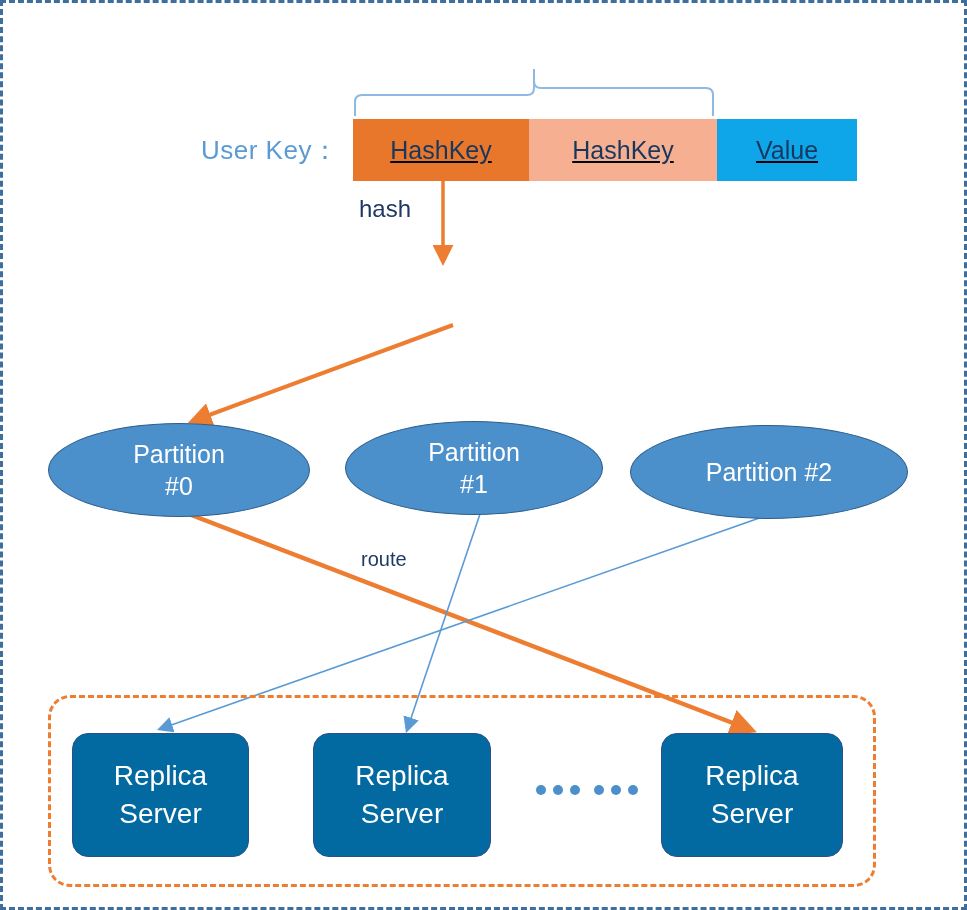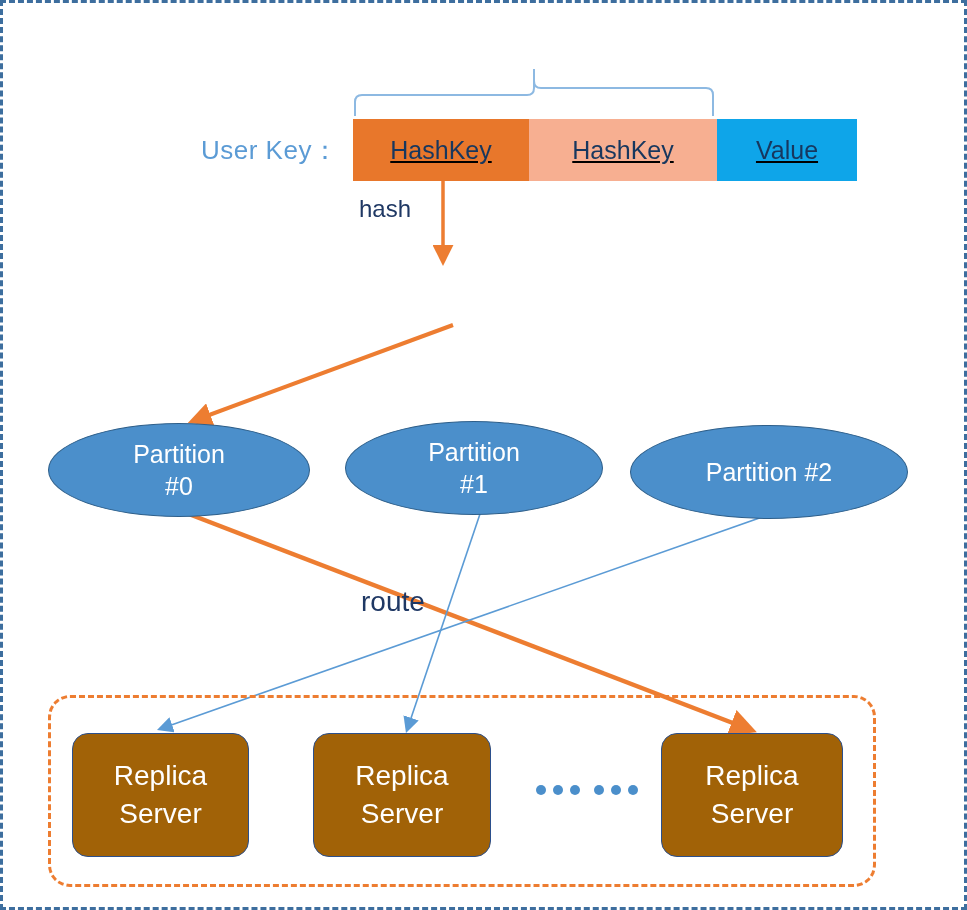--- a/index.html
+++ b/index.html
@@ -112,38 +112,37 @@
     box-sizing: border-box;
   }
   .ellipse-0 { left: 45px;  top: 420px; width: 262px; height: 94px; }
   .ellipse-1 { left: 342px; top: 418px; width: 258px; height: 94px; }
   .ellipse-2 { left: 627px; top: 422px; width: 278px; height: 94px; }
 
   
   .route-label {
     position: absolute;
     left: 358px; top: 545px;
-    font-size: 28px;
+    font-size: 20px;
     color: #1F3864;
-    margin-top: 38px;
   }
 
   
   .replica-group {
     position: absolute;
     left: 45px; top: 692px;
     width: 828px;
     height: 192px;
     border: 3px dashed #ED7D31;
     border-radius: 22px;
     box-sizing: border-box;
   }
   .replica {
     position: absolute;
-    background: #a16207;
+    background: #0369a1;
     border: 1.5px solid #2B4F8C;
     border-radius: 16px;
     display: flex;
     align-items: center;
     justify-content: center;
     text-align: center;
     color: #ffffff;
     font-size: 28px;
     line-height: 1.35;
     box-sizing: border-box;

